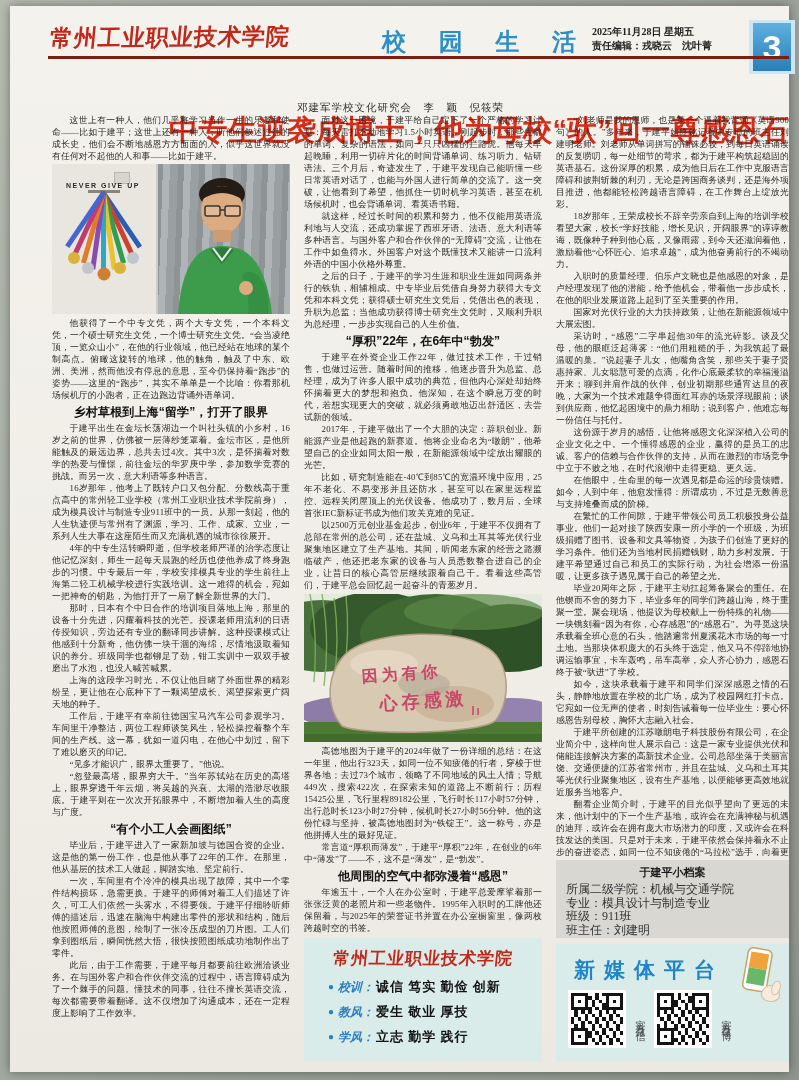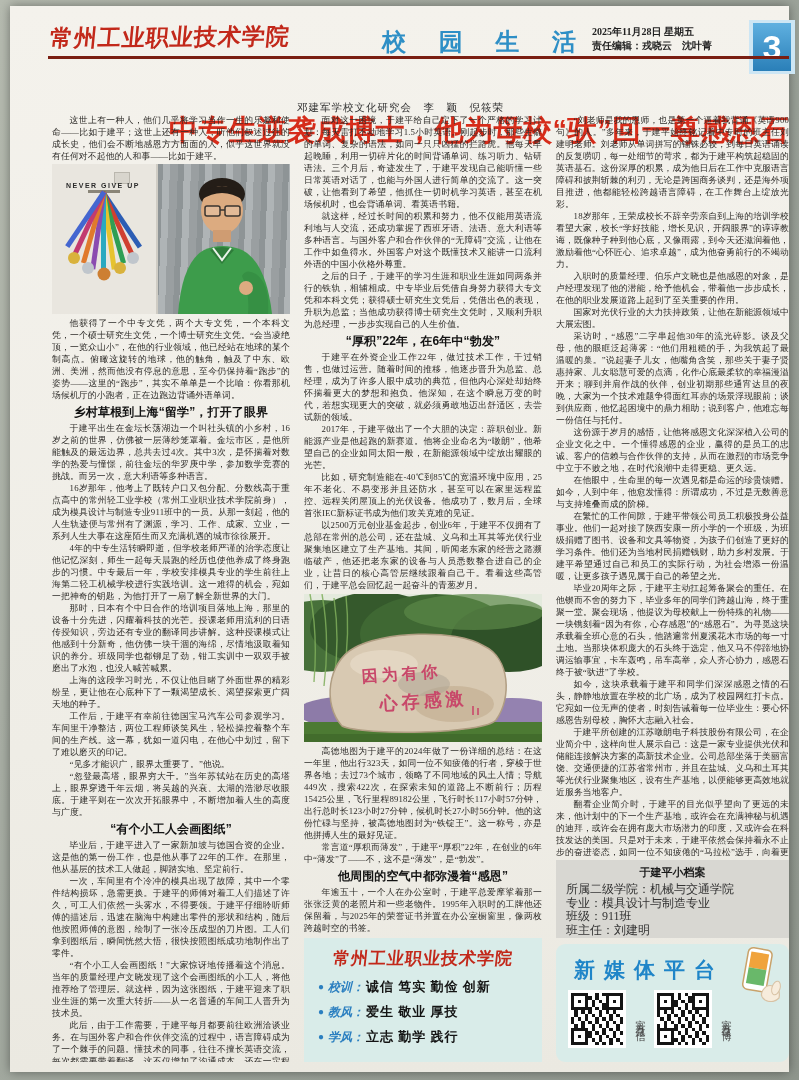--- a/index.html
+++ b/index.html
@@ -31,26 +31,26 @@
   .pm-person{position:absolute;right:0;top:0;}
   
   .photo-stone{position:relative;width:238px;height:148px;margin:3px 0 3px;overflow:hidden;}
   
   .profile-box{position:absolute;left:546px;top:854px;width:233px;height:78px;background:#d8d7d2;box-sizing:border-box;padding:5px 10px;}
   .profile-title{font-size:11px;font-weight:bold;text-align:center;margin-bottom:3px;color:#1a1a1a;}
   .profile-line{font-size:12px;line-height:13.5px;color:#333;}
   
   .school-box{position:absolute;left:294px;top:932px;width:238px;height:124px;background:#d9ece9;box-sizing:border-box;padding-top:9px;}
   .school-box-title{text-align:center;font-size:17px;font-weight:bold;color:#c2281a;font-family:"DejaVu Serif",serif;transform:skewX(-6deg);letter-spacing:1px;margin-bottom:7px;white-space:nowrap;}
-  .motto-row{margin:0 0 6px 14px;white-space:nowrap;}
+  .motto-row{margin:0 0 6px 24px;white-space:nowrap;}
   .motto-bullet{color:#2b7fc0;font-size:10px;vertical-align:1px;}
   .motto-label{color:#2b7fc0;font-size:12px;font-weight:bold;font-style:italic;margin:0 2px 0 4px;}
   .motto-value{color:#141414;font-size:13px;font-weight:bold;letter-spacing:1px;}
   
-  .media-box{position:absolute;left:546px;top:938px;width:233px;height:118px;background:#d9ece9;border-radius:9px;}
+  .media-box{position:absolute;left:546px;top:938px;width:233px;height:118px;background:#d9ece9;}
   .media-title{position:absolute;left:18px;top:12px;font-size:21px;font-weight:bold;color:#1f85c8;letter-spacing:9px;font-family:"Liberation Sans",sans-serif;white-space:nowrap;}
   .phone-icon{position:absolute;right:6px;top:2px;}
   .qr-row{position:absolute;left:12px;top:46px;display:flex;align-items:center;gap:7px;}
   .qr{width:58px;height:58px;background:#fff;display:grid;grid-template-columns:repeat(15,1fr);grid-template-rows:repeat(15,1fr);padding:3px;box-sizing:border-box;}
   .qr div.on{background:#141414;}
   .qr-label{writing-mode:vertical-rl;font-size:10px;letter-spacing:4px;color:#444;height:58px;text-align:center;}
 </style>
 </head>
 <body>
 
@@ -121,21 +121,20 @@
       <p>16岁那年，他考上了既转户口又包分配、分数线高于重点高中的常州轻工业学校（常州工业职业技术学院前身），成为模具设计与制造专业911班中的一员。从那一刻起，他的人生轨迹便与常州有了渊源，学习、工作、成家、立业，一系列人生大事在这座陌生而又充满机遇的城市徐徐展开。</p>
       <p>4年的中专生活转瞬即逝，但学校老师严谨的治学态度让他记忆深刻，师生一起每天晨跑的经历也使他养成了终身跑步的习惯。中专最后一年，学校安排模具专业的学生前往上海第二轻工机械学校进行实践培训。这一难得的机会，宛如一把神奇的钥匙，为他打开了一扇了解全新世界的大门。</p>
       <p>那时，日本有个中日合作的培训项目落地上海，那里的设备十分先进，闪耀着科技的光芒。授课老师用流利的日语传授知识，旁边还有专业的翻译同步讲解。这种授课模式让他感到十分新奇，他仿佛一块干涸的海绵，尽情地汲取着知识的养分。班级同学也都铆足了劲，钳工实训中一双双手被磨出了水泡，也没人喊苦喊累。</p>
       <p>上海的这段学习时光，不仅让他目睹了外面世界的精彩纷呈，更让他在心底种下了一颗渴望成长、渴望探索更广阔天地的种子。</p>
       <p>工作后，于建平有幸前往德国宝马汽车公司参观学习。车间里干净整洁，两位工程师谈笑风生，轻松操控着整个车间的生产线。这一幕，犹如一道闪电，在他心中划过，留下了难以磨灭的印记。</p>
       <p>“见多才能识广，眼界太重要了。”他说。</p>
       <p>“忽登最高塔，眼界穷大千。”当年苏轼站在历史的高塔上，眼界穿透千年云烟，将吴越的兴衰、太湖的浩渺尽收眼底。于建平则在一次次开拓眼界中，不断增加着人生的高度与广度。</p>
       <div class="subhead">“有个小工人会画图纸”</div>
       <p>毕业后，于建平进入了一家新加坡与德国合资的企业。这是他的第一份工作，也是他从事了22年的工作。在那里，他从基层的技术工人做起，脚踏实地、坚定前行。</p>
       <p>一次，车间里有个冷冲的模具出现了故障，其中一个零件结构损坏，急需更换。于建平的师傅对着工人们描述了许久，可工人们依然一头雾水，不得要领。于建平仔细聆听师傅的描述后，迅速在脑海中构建出零件的形状和结构，随后他按照师傅的意图，绘制了一张冷压成型的刀片图。工人们拿到图纸后，瞬间恍然大悟，很快按照图纸成功地制作出了零件。</p>
-      <p>“有个小工人会画图纸！”大家惊讶地传播着这个消息。当年的质量经理卢文晓发现了这个会画图纸的小工人，将他推荐给了管理层。就这样，因为这张图纸，于建平迎来了职业生涯的第一次重大转折——从一名普通的车间工人晋升为技术员。</p>
       <p>此后，由于工作需要，于建平每月都要前往欧洲洽谈业务。在与国外客户和合作伙伴交流的过程中，语言障碍成为了一个棘手的问题。懂技术的同事，往往不擅长英语交流，每次都需要带着翻译。这不仅增加了沟通成本，还在一定程度上影响了工作效率。</p>
     </div>
 
     <div class="col col2">
       <p>面对这一困境，于建平给自己定下了一个严格的学习计划：每天雷打不动地学习1.5小时英语。刚起步时，那些生僻的单词、复杂的语法，如同一只只凶猛的拦路虎。他每天早起晚睡，利用一切碎片化的时间背诵单词、练习听力、钻研语法。三个月后，奇迹发生了，于建平发现自己能听懂一些日常英语对话了，也能与外国人进行简单的交流了。这一突破，让他看到了希望，他抓住一切时机学习英语，甚至在机场候机时，也会背诵单词、看英语书籍。</p>
       <p>就这样，经过长时间的积累和努力，他不仅能用英语流利地与人交流，还成功掌握了西班牙语、法语、意大利语等多种语言。与国外客户和合作伙伴的“无障碍”交流，让他在工作中如鱼得水。外国客户对这个既懂技术又能讲一口流利外语的中国小伙格外尊重。</p>
       <p>之后的日子，于建平的学习生涯和职业生涯如同两条并行的铁轨，相辅相成。中专毕业后凭借自身努力获得大专文凭和本科文凭；获得硕士研究生文凭后，凭借出色的表现，升职为总监；当他成功获得博士研究生文凭时，又顺利升职为总经理，一步步实现自己的人生价值。</p>
       <div class="subhead">“厚积”22年，在6年中“勃发”</div>
       <p>于建平在外资企业工作22年，做过技术工作，干过销售，也做过运营。随着时间的推移，他逐步晋升为总监、总经理，成为了许多人眼中成功的典范，但他内心深处却始终怀揣着更大的梦想和抱负。他深知，在这个瞬息万变的时代，若想实现更大的突破，就必须勇敢地迈出舒适区，去尝试新的领域。</p>
       <p>2017年，于建平做出了一个大胆的决定：辞职创业。新能源产业是他起跑的新赛道。他将企业命名为“暾朗”，他希望自己的企业如同太阳一般，在新能源领域中绽放出耀眼的光芒。</p>

